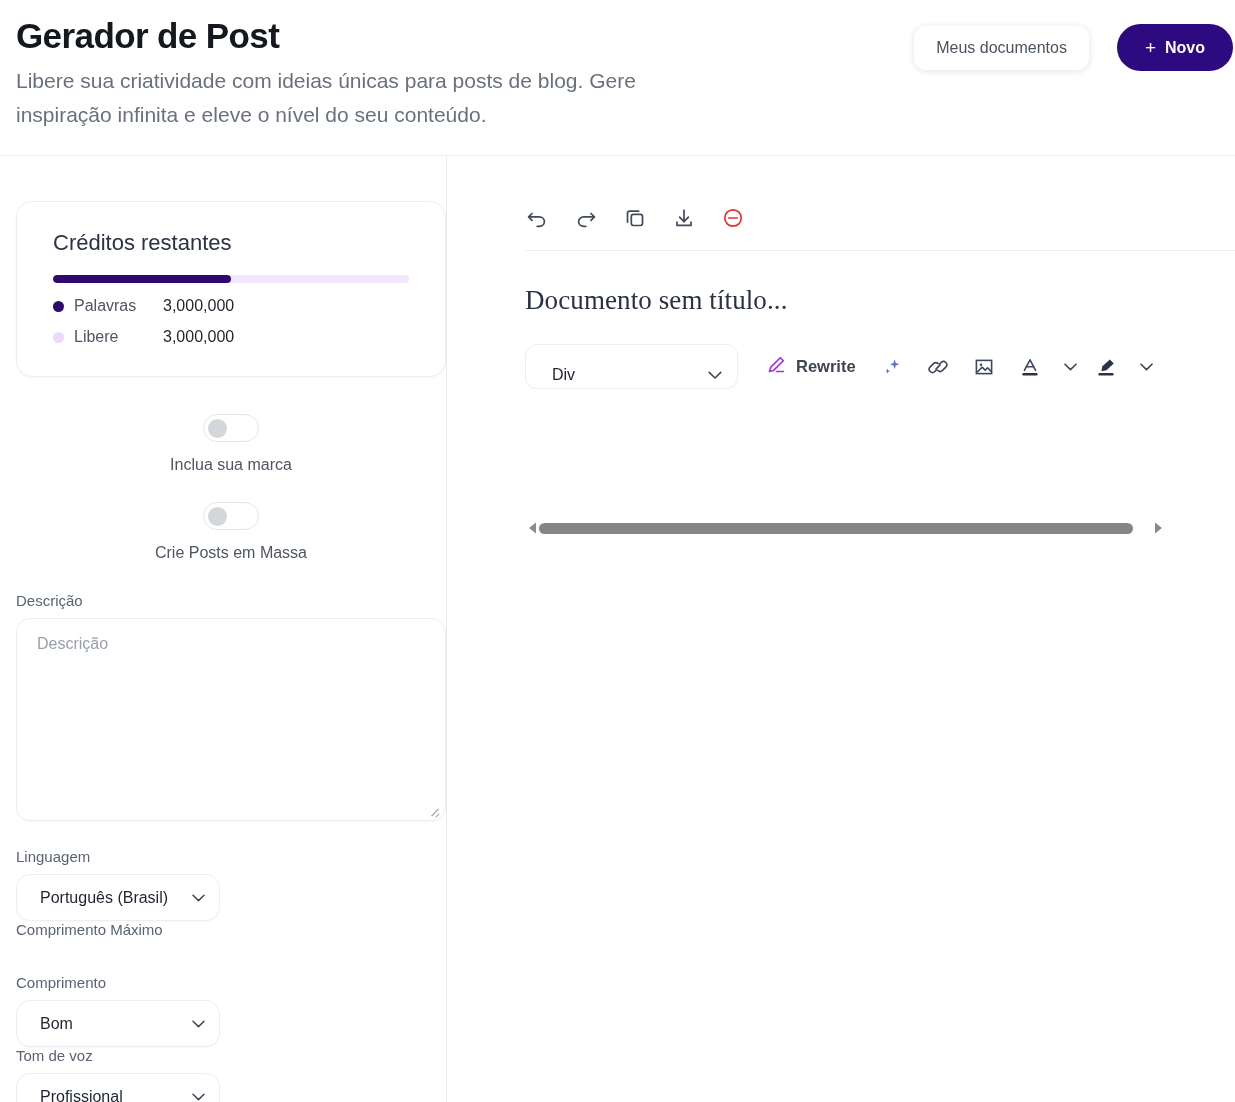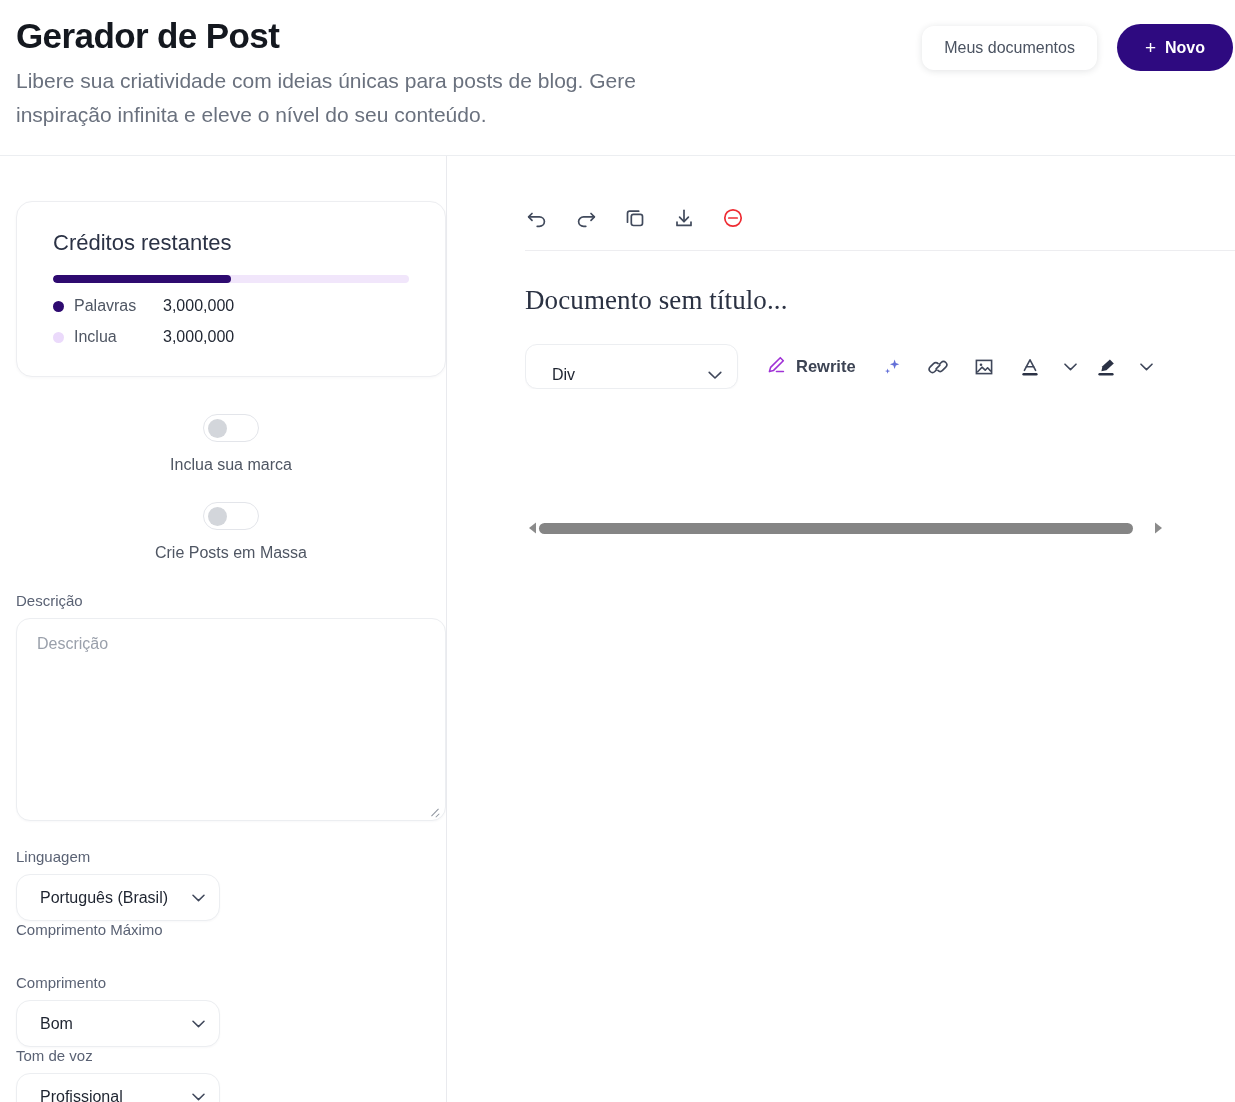--- a/index.html
+++ b/index.html
@@ -35,21 +35,21 @@
     font-size: 21px;
     line-height: 1.62;
     color: #6a717e;
   }
   .header-actions {
     position: absolute;
     right: 2px;
     top: 24px;
     display: flex;
     align-items: center;
-    gap: 20px;
+    gap: 28px;
   }
   .btn-docs {
     background: #ffffff;
     border: none;
     border-radius: 12px;
     padding: 13px 22px;
     font-size: 16px;
     color: #4b5361;
     font-family: "Liberation Sans", sans-serif;
     box-shadow: 0 1px 7px rgba(30,35,50,0.13);
@@ -298,21 +298,21 @@
         <div class="progress-fill" id="progress-fill" style="width: 50%;"></div>
       </div>
 
       <div class="legend-row">
         <span class="legend-dot" id="dot-words" style="background: rgb(46, 10, 112);"></span>
         <span class="legend-label">Palavras</span>
         <span class="legend-value">3,000,000</span>
       </div>
       <div class="legend-row">
         <span class="legend-dot" id="dot-images" style="background: rgb(235, 218, 251);"></span>
-        <span class="legend-label">Inclua</span>
+        <span class="legend-label">Libere</span>
         <span class="legend-value">3,000,000</span>
       </div>
     </div>
 
     <div class="toggle-row first">
       <div class="toggle">
         <span class="knob"></span>
       </div>
       <span class="toggle-label">Inclua sua marca</span>
     </div>

